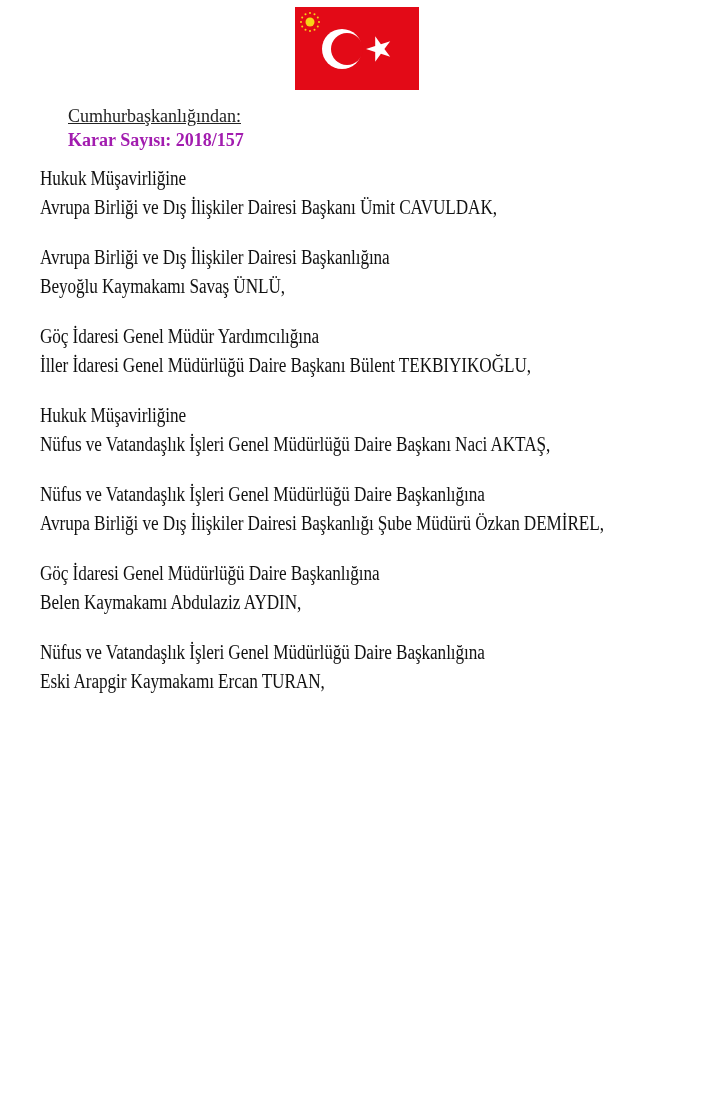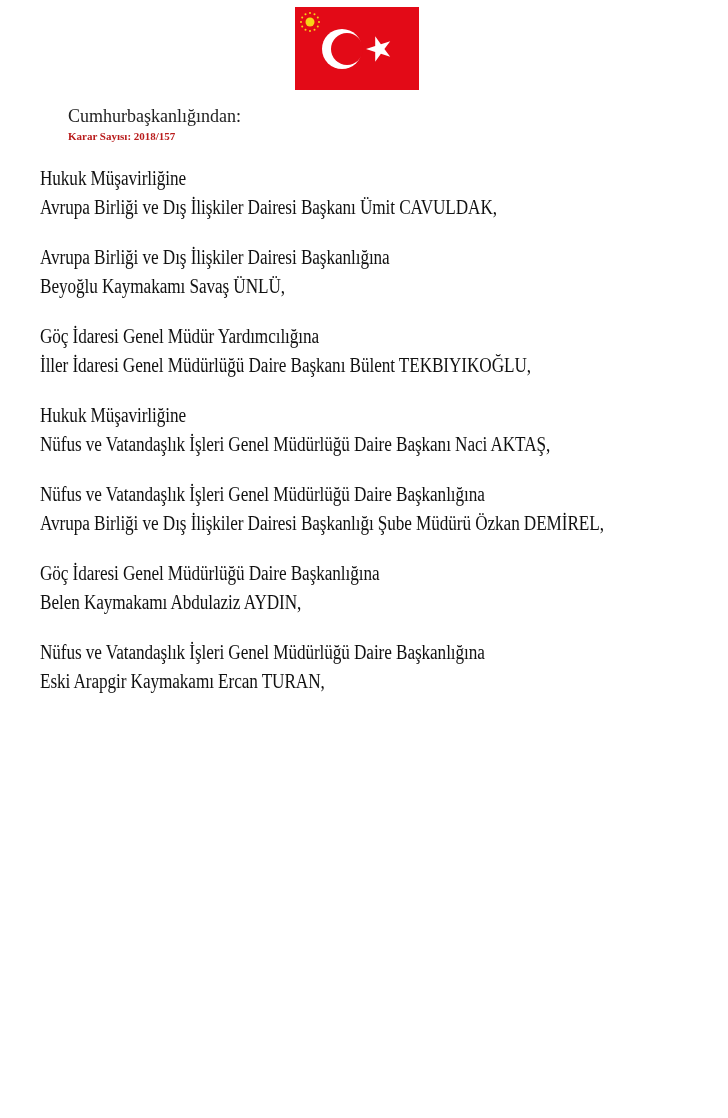--- a/index.html
+++ b/index.html
@@ -6,25 +6,25 @@
     body {
       width: 728px; height: 1118px; position: relative; overflow: hidden;
       font-family: "Liberation Serif", serif; color: #111111;
     }
     .flag {
       position: absolute; left: 295px; top: 7px; width: 124px; height: 83px;
     }
     .flag svg { display: block; width: 100%; height: 100%; }
     .source {
       position: absolute; left: 68px; top: 106px;
-      font-size: 18px; color: #222;
+      font-size: 18px; text-decoration: underline; color: #222;
     }
     .decision {
       position: absolute; left: 68px; top: 130px;
-      font-size: 11px; font-weight: bold; color: #b91c1c;
+      font-size: 18px; font-weight: bold; color: #a21caf;
     }
     .entries { position: absolute; left: 40px; top: 164px; width: 680px; }
     .entry { margin: 0 0 21px 0; }
     .line {
       font-size: 20px; line-height: 29px; white-space: nowrap;
       transform: scaleX(0.86); transform-origin: left center;
       letter-spacing: -0.1px;
     }
   </style>
 </head>

